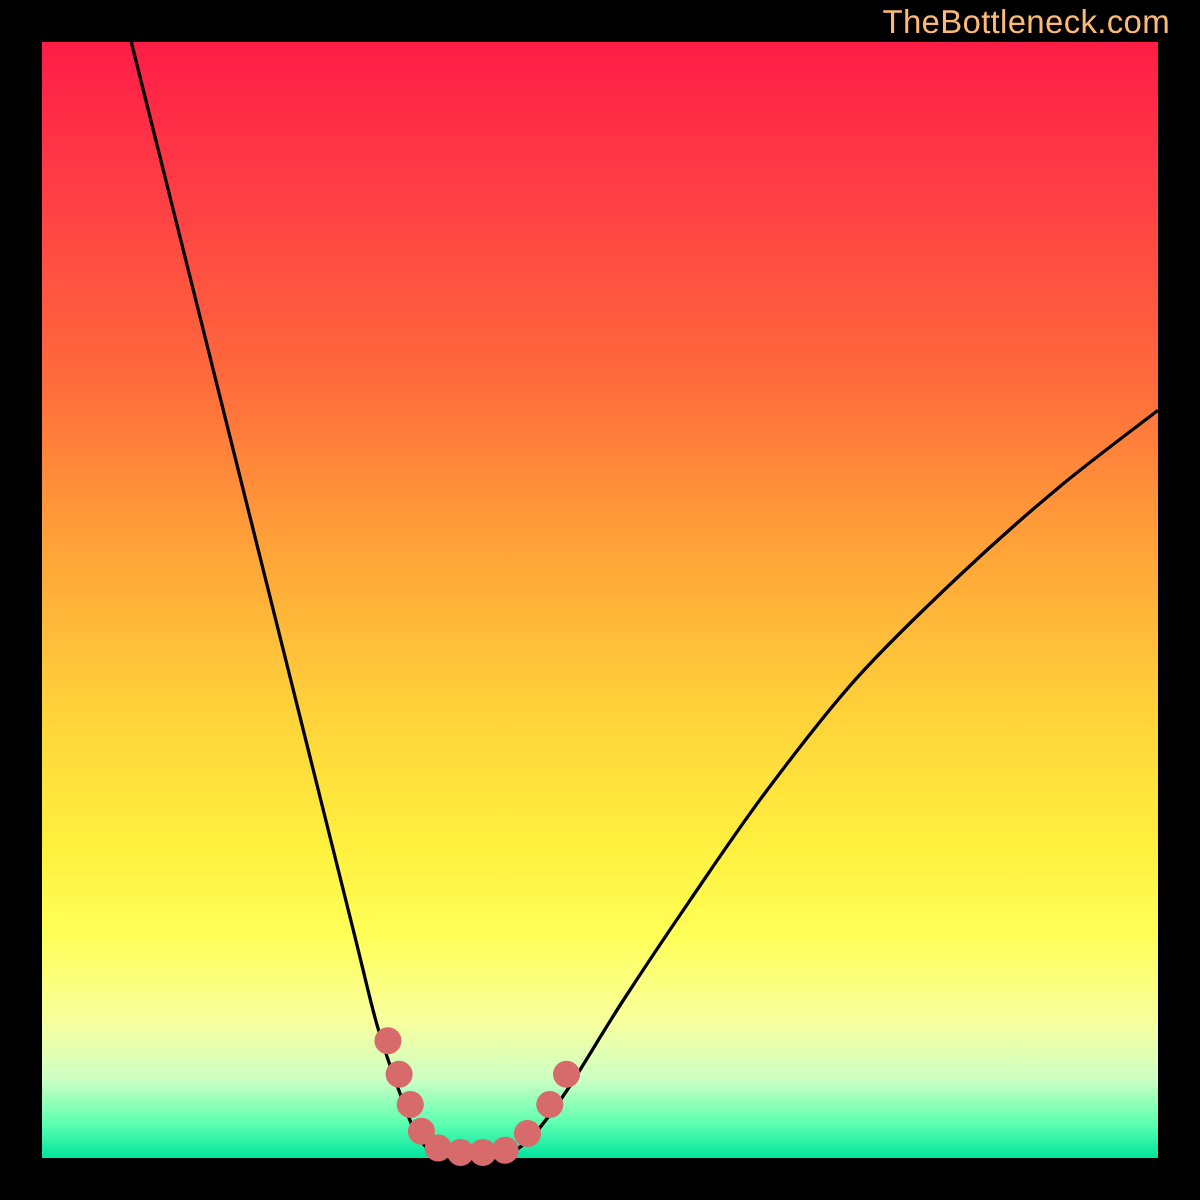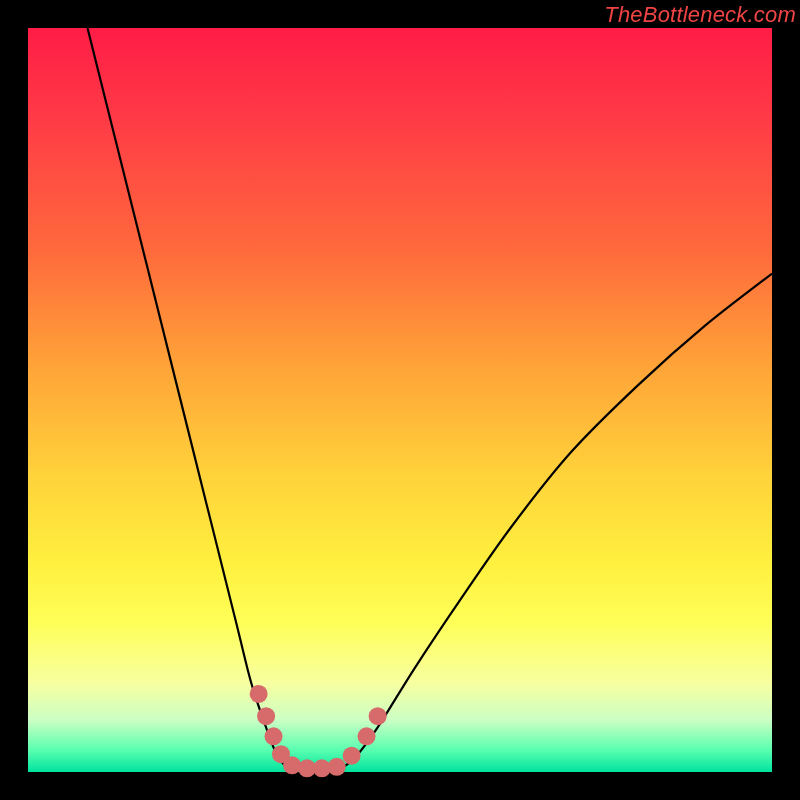--- a/index.html
+++ b/index.html
@@ -35,26 +35,25 @@
       #ffff58 80%,
       #f7ffa0 88%,
       #ccffc4 93%,
       #5bffb0 97%,
       #00e39e 100%
     );
   }
   .watermark {
     position: absolute;
     top: 2px;
-    right: 4px;
-    color: #ef4444;
+    right: 20px;
+    color: #fdba74;
     font-size: 22px;
     letter-spacing: 0.2px;
     user-select: none;
-    font-style: italic;
   }
   svg.curve {
     position: absolute;
     left: 0;
     top: 0;
     width: 744px;
     height: 744px;
     overflow: visible;
   }
 </style>

